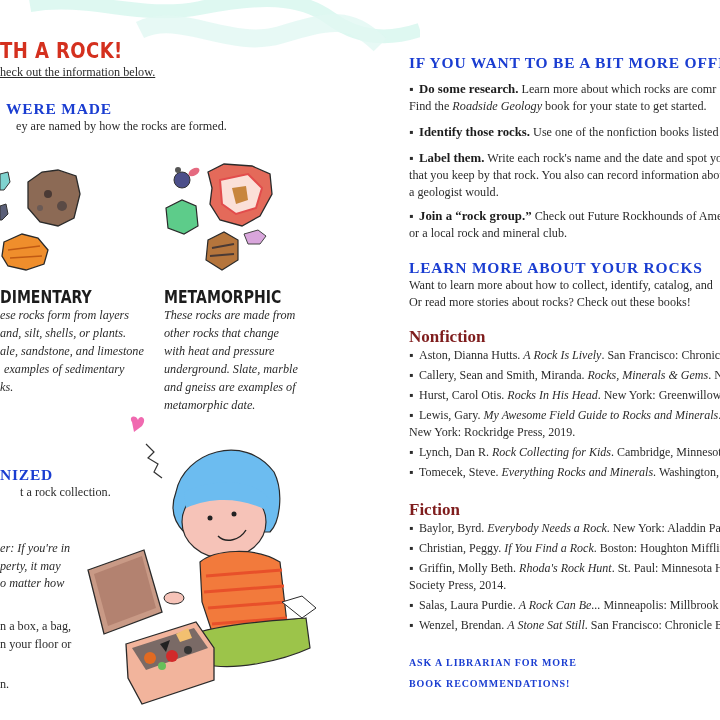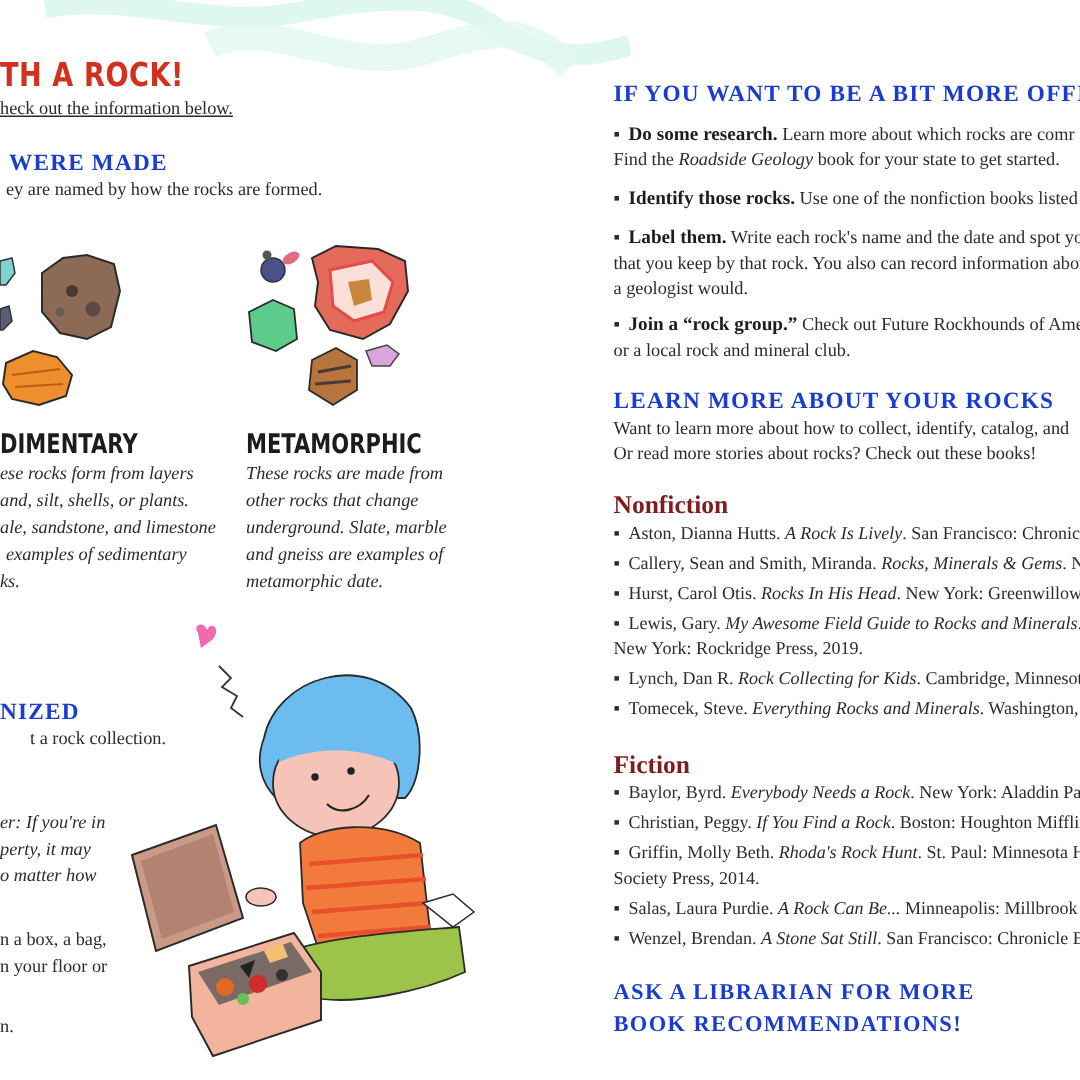--- a/index.html
+++ b/index.html
@@ -25,35 +25,35 @@
     font-family: "DejaVu Sans", sans-serif; font-weight: bold; color: #1c1c1c;
     font-size: 18px; transform: scaleX(0.78); transform-origin: left top; white-space: nowrap;
   }
   .rock-text { font-size: 12.2px; line-height: 18px; white-space: nowrap; font-style: italic; }
   .bullet-line { font-size: 12.2px; line-height: 17px; white-space: nowrap; }
   .bullet-line b { font-weight: bold; font-size: 12.8px; color: #1c1c1c; }
   .bullet-dot { display: inline-block; width: 10px; font-weight: bold; }
   .sub-head { font-weight: bold; font-size: 17px; color: #7f1d1d; }
   .ref { font-size: 12px; line-height: 17px; white-space: nowrap; }
   .ref i { font-style: italic; }
-  .ask { font-family: "Liberation Serif", serif; font-weight: bold; color: #1a3dd1; font-size: 15px; letter-spacing: 0.9px; line-height: 21px; white-space: nowrap; }
+  .ask { font-family: "Liberation Serif", serif; font-weight: bold; color: #1a3dd1; font-size: 10px; letter-spacing: 0.9px; line-height: 21px; white-space: nowrap; }
 </style>
 </head>
 <body>
 
 <svg class="swirl" viewBox="0 0 420 60">
   <path d="M30 5 C 90 -5, 140 20, 200 8 S 300 -4, 330 18 S 390 40, 420 30" stroke="#d6f6ee" stroke-width="14" fill="none" opacity="0.8"></path>
   <path d="M140 30 C 180 10, 230 50, 280 35 S 350 15, 380 45" stroke="#e1f8f2" stroke-width="18" fill="none" opacity="0.8"></path>
 </svg>
 
 <div class="abs title-red" style="left:0;top:38px;">TH A ROCK!</div>
 <div class="abs body-text" style="left:0;top:64px;text-decoration:underline;">heck out the information below.</div>
 
 <div class="abs h-blue" style="left:6px;top:100px;">WERE MADE</div>
-<div class="abs body-text" style="left:4px;top:118px;">ey are named by how the rocks are formed.</div>
+<div class="abs body-text" style="left:16px;top:118px;">ey are named by how the rocks are formed.</div>
 
 <svg class="abs" style="left:0;top:160px;" width="90" height="120">
   <path d="M0 14 L8 12 L10 22 L4 30 L0 30 Z" fill="#7fd3cf" stroke="#333" stroke-width="1"></path>
   <path d="M0 46 L6 44 L8 54 L2 60 L0 60 Z" fill="#5a5f78" stroke="#333" stroke-width="1"></path>
   <path d="M28 22 L42 12 L58 10 L76 16 L80 34 L74 58 L58 66 L40 62 L28 48 Z" fill="#8c6a55" stroke="#2a2a2a" stroke-width="1.3"></path>
   <circle cx="48" cy="34" r="4" fill="#4a3a35"></circle>
     <circle cx="62" cy="46" r="5" fill="#5a4a45"></circle>
     <circle cx="40" cy="48" r="3" fill="#6a5a55"></circle>
   <path d="M4 82 L22 74 L38 78 L48 90 L44 104 L26 110 L8 106 L2 96 Z" fill="#ef8e2c" stroke="#2a2a2a" stroke-width="1.3"></path>
   <path d="M8 90 L40 86 M10 98 L42 96" stroke="#c05a14" stroke-width="1.5"></path>
@@ -78,20 +78,21 @@
   <div class="rock-text">and, silt, shells, or plants.</div>
   <div class="rock-text">ale, sandstone, and limestone</div>
   <div class="rock-text" style="padding-left:4px;">examples of sedimentary</div>
   <div class="rock-text">ks.</div>
 </div>
 
 <div class="abs rock-head" style="left:164px;top:286px;">METAMORPHIC</div>
 <div class="abs" style="left:164px;top:306px;">
   <div class="rock-text">These rocks are made from</div>
   <div class="rock-text">other rocks that change</div>
+  <div class="rock-text">with heat and pressure</div>
   <div class="rock-text">underground. Slate, marble</div>
   <div class="rock-text">and gneiss are examples of</div>
   <div class="rock-text">metamorphic date.</div>
 </div>
 
 <div class="abs h-blue" style="left:0;top:466px;">NIZED</div>
 <div class="abs body-text" style="left:0;top:484px;padding-left:20px;">t a rock collection.</div>
 <div class="abs" style="left:0;top:540px;font-style:italic;">
   <div class="body-text">er: If you're in</div>
   <div class="body-text">perty, it may</div>

